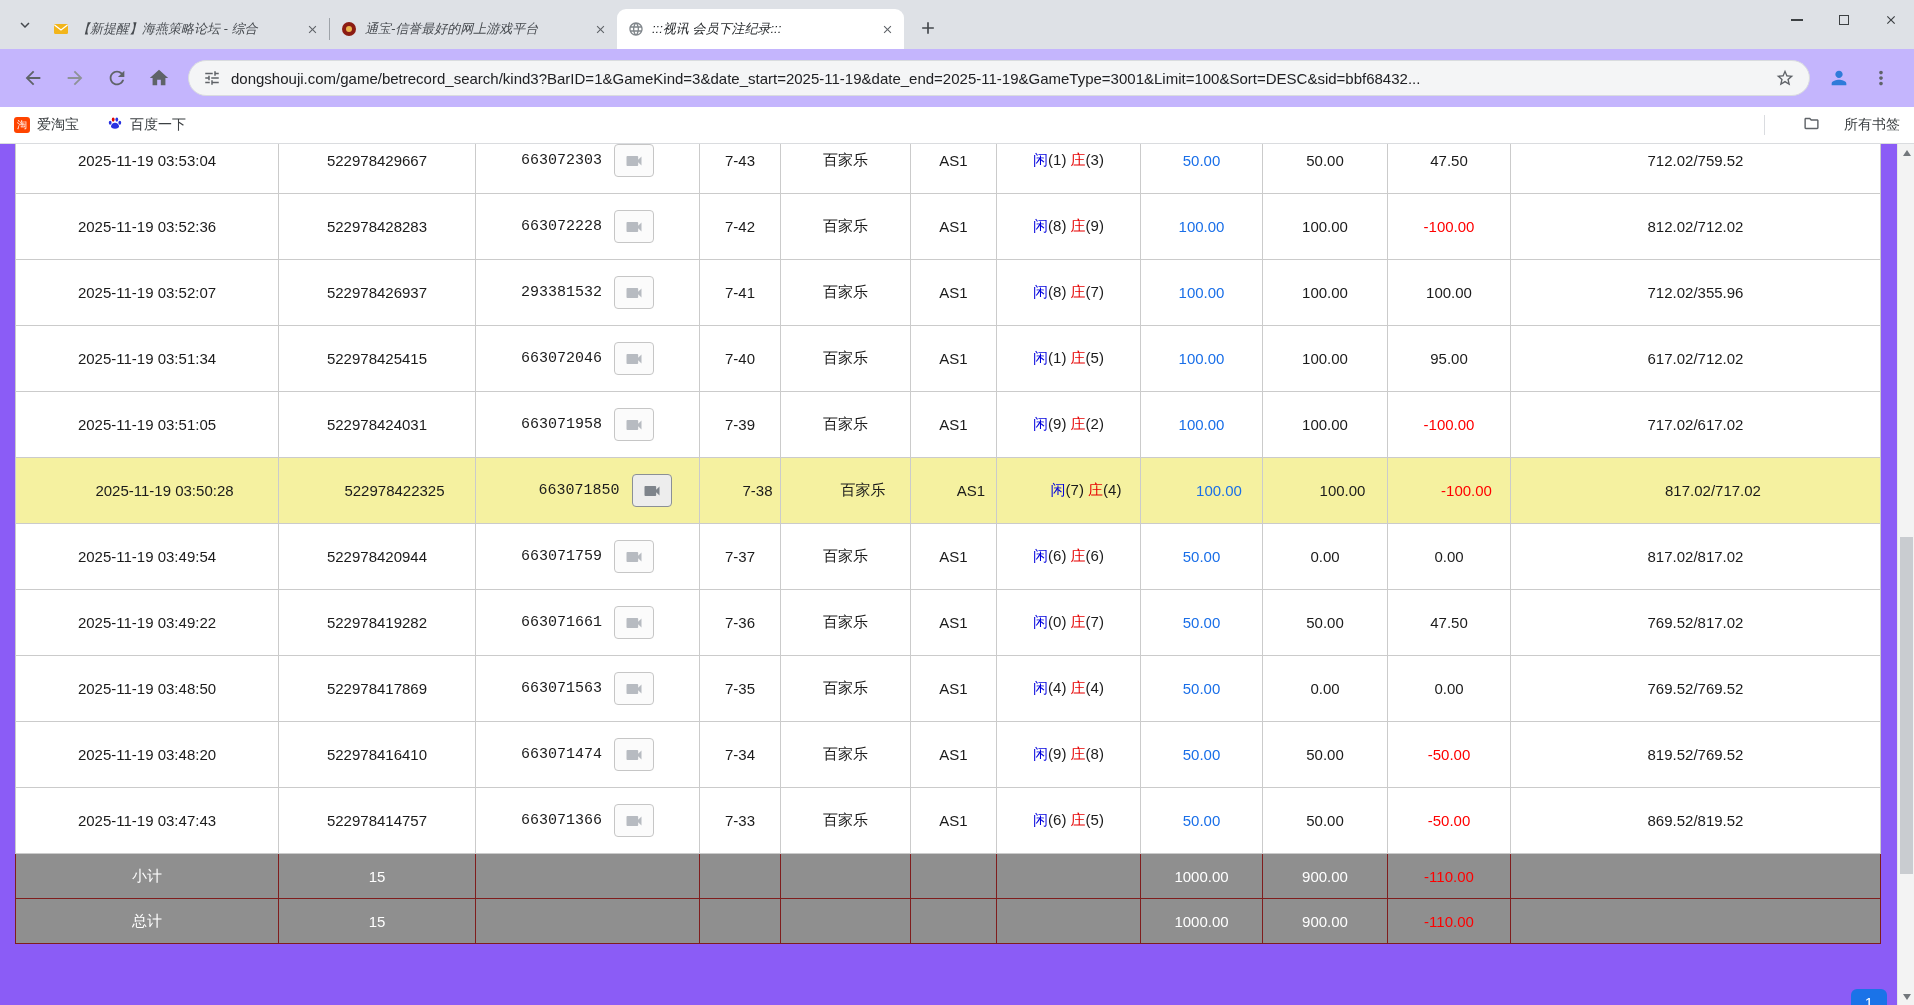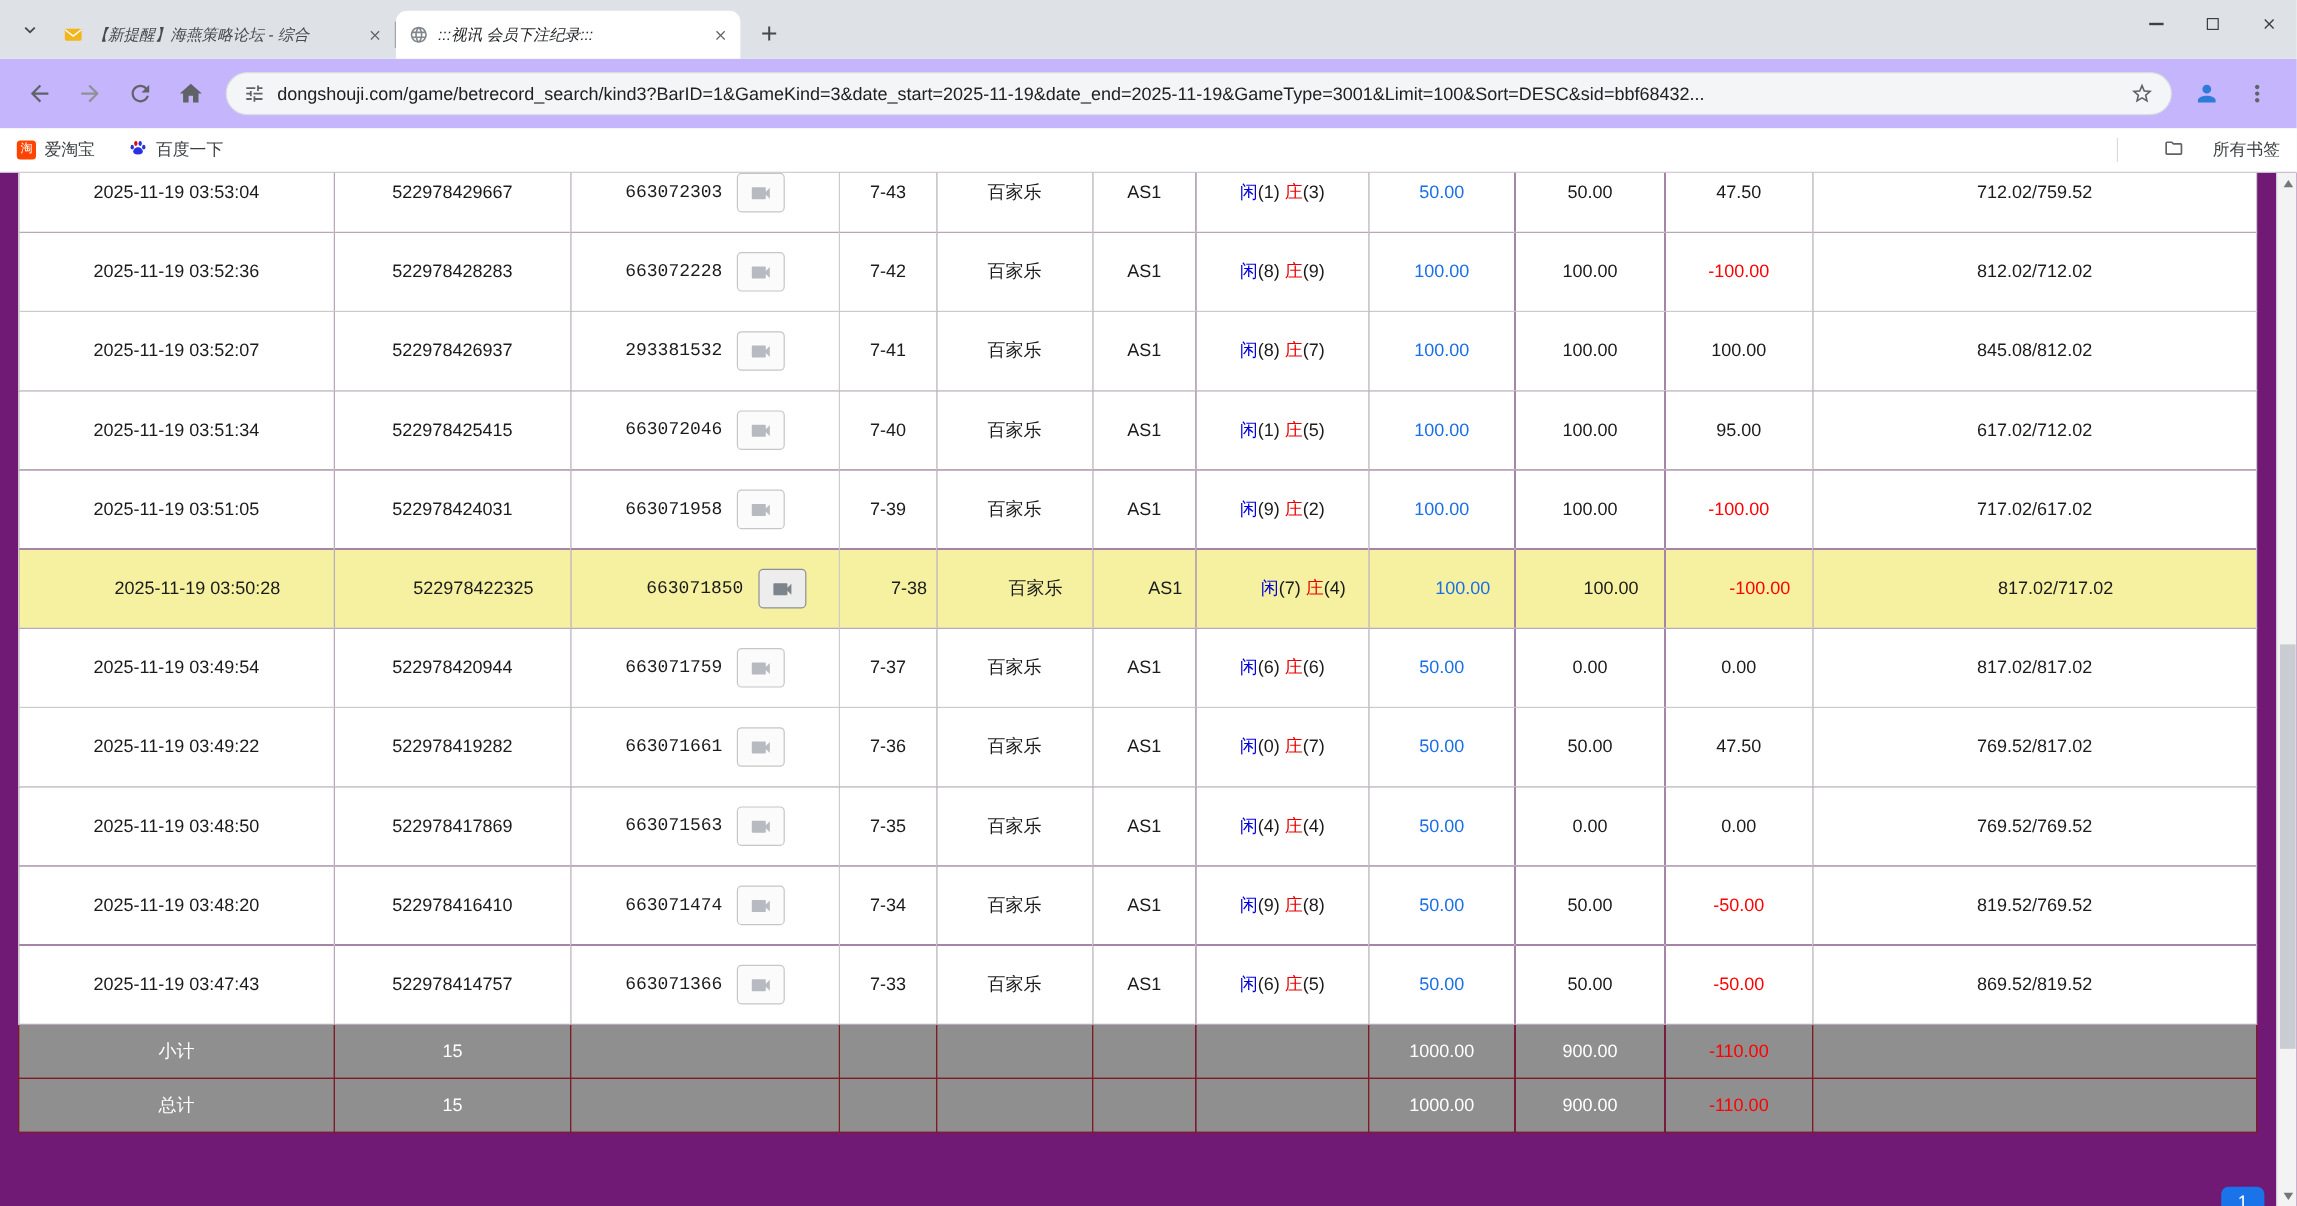--- a/index.html
+++ b/index.html
@@ -46,21 +46,21 @@
   
   .bookmarkbar { height:37px; background:#fff; display:flex; align-items:center; padding:0 14px; font-size:14px; color:#3c4043; border-bottom:1px solid #dadcdf; }
   .bm-item { display:flex; align-items:center; gap:7px; margin-right:28px; }
   .taobao-ic { width:16px; height:16px; border-radius:3px; background:#ff4400; color:#fff; font-size:10px; line-height:16px; text-align:center; }
   .bm-item svg { width:16px; height:16px; }
   .bm-right { margin-left:auto; display:flex; align-items:center; gap:24px;justify-content:space-between; }
   .bm-divider { width:1px; height:20px; background:#dadce0; margin-right:14px; }
   .bm-right svg { width:17px; height:17px; fill:#5f6368; }
 
   
-  .content { position:relative; height:861px; background:#701a75; overflow:hidden; }
+  .content { position:relative; height:861px; background:#8b5cf6; overflow:hidden; }
   table.records { position:absolute; top:-17px; left:15px; width:1865px; border-collapse:collapse; table-layout:fixed; font-size:15px; color:#1b1b1b; }
   table.records td { border:1px solid #cbcbcb; text-align:center; vertical-align:middle; height:66px; padding:0 5px; overflow:hidden; background:#fff; }
   tr.row-highlight td { background:var(--highlight);padding-left:40px; }
   .round-cell { display:flex; align-items:center; justify-content:center; gap:12px;font-family:Liberation Mono, monospace; }
   .replay-btn { width:40px; height:33px; border:1px solid #c6c6c6; border-radius:4px; background:#fbfbfb; display:inline-flex; align-items:center; justify-content:center; cursor:pointer; }
   .replay-btn svg { width:20px; height:20px; fill:#b7bbc1; }
   tr.row-highlight .replay-btn { border-color:#8b9096; background:#ededed; }
   tr.row-highlight .replay-btn svg { fill:#7e848b; }
   td.amount { color:var(--amount-blue); }
   .bet-p { color:var(--player-blue); }
@@ -100,20 +100,34 @@
     <span class="tab-title">【新提醒】海燕策略论坛 - 综合</span>
     <span class="tab-close">
         <svg viewBox="0 0 24 24">
           <path d="M19 6.41L17.59 5 12 10.59 6.41 5 5 6.41 10.59 12 5 17.59 6.41 19 12 13.41 17.59 19 19 17.59 13.41 12z"></path>
         </svg>
       </span>
   </div>
 
   <div class="tab-sep"></div>
 
+  <div class="tab">
+    <span class="favicon">
+      <svg viewBox="0 0 16 16">
+          <circle cx="8" cy="8" r="7" fill="#8c1c13"></circle>
+          <circle cx="8" cy="8" r="3" fill="#e9b44c"></circle>
+        </svg>
+    </span>
+    <span class="tab-title">通宝-信誉最好的网上游戏平台</span>
+    <span class="tab-close">
+        <svg viewBox="0 0 24 24">
+          <path d="M19 6.41L17.59 5 12 10.59 6.41 5 5 6.41 10.59 12 5 17.59 6.41 19 12 13.41 17.59 19 19 17.59 13.41 12z"></path>
+        </svg>
+      </span>
+  </div>
 
   <div class="tab active">
     <span class="favicon">
       <svg viewBox="0 0 24 24" fill="#80868b">
           <path d="M11.99 2C6.47 2 2 6.48 2 12s4.47 10 9.99 10C17.52 22 22 17.52 22 12S17.52 2 11.99 2zm6.93 6h-2.95c-.32-1.25-.78-2.45-1.38-3.56 1.84.63 3.37 1.91 4.33 3.56zM12 4.04c.83 1.2 1.48 2.53 1.91 3.96h-3.82c.43-1.43 1.08-2.76 1.91-3.96zM4.26 14C4.1 13.36 4 12.69 4 12s.1-1.36.26-2h3.38c-.08.66-.14 1.32-.14 2 0 .68.06 1.34.14 2H4.26zm.82 2h2.95c.32 1.25.78 2.45 1.38 3.56-1.84-.63-3.37-1.9-4.33-3.56zm2.95-8H5.08c.96-1.66 2.49-2.93 4.33-3.56C8.81 5.55 8.35 6.75 8.03 8zM12 19.96c-.83-1.2-1.48-2.53-1.91-3.96h3.82c-.43 1.43-1.08 2.76-1.91 3.96zM14.34 14H9.66c-.09-.66-.16-1.32-.16-2 0-.68.07-1.35.16-2h4.68c.09.65.16 1.32.16 2 0 .68-.07 1.34-.16 2zm.25 5.56c.6-1.11 1.06-2.31 1.38-3.56h2.95c-.96 1.65-2.49 2.93-4.33 3.56zM16.36 14c.08-.66.14-1.32.14-2 0-.68-.06-1.34-.14-2h3.38c.16.64.26 1.31.26 2s-.1 1.36-.26 2h-3.38z"></path>
         </svg>
     </span>
     <span class="tab-title">:::视讯 会员下注纪录:::</span>
     <span class="tab-close">
         <svg viewBox="0 0 24 24">
@@ -290,21 +304,21 @@
               </button>
             </div>
           </td>
           <td>7-41</td>
           <td>百家乐</td>
           <td>AS1</td>
           <td><span class="bet-p">闲</span><span>(8) </span><span class="bet-b">庄</span><span>(7)</span></td>
           <td class="amount">100.00</td>
           <td>100.00</td>
           <td>100.00</td>
-          <td>845.08/812.02</td>
+          <td>712.02/355.96</td>
         </tr>
         <tr>
           <td>2025-11-19 03:51:34</td>
           <td>522978425415</td>
           <td>
             <div class="round-cell">
               <span>663072046</span>
               <button class="replay-btn">
                 <svg viewBox="0 0 24 24">
                   <path d="M17 10.5V7c0-.55-.45-1-1-1H4c-.55 0-1 .45-1 1v10c0 .55.45 1 1 1h12c.55 0 1-.45 1-1v-3.5l4 4v-11l-4 4z"></path>

